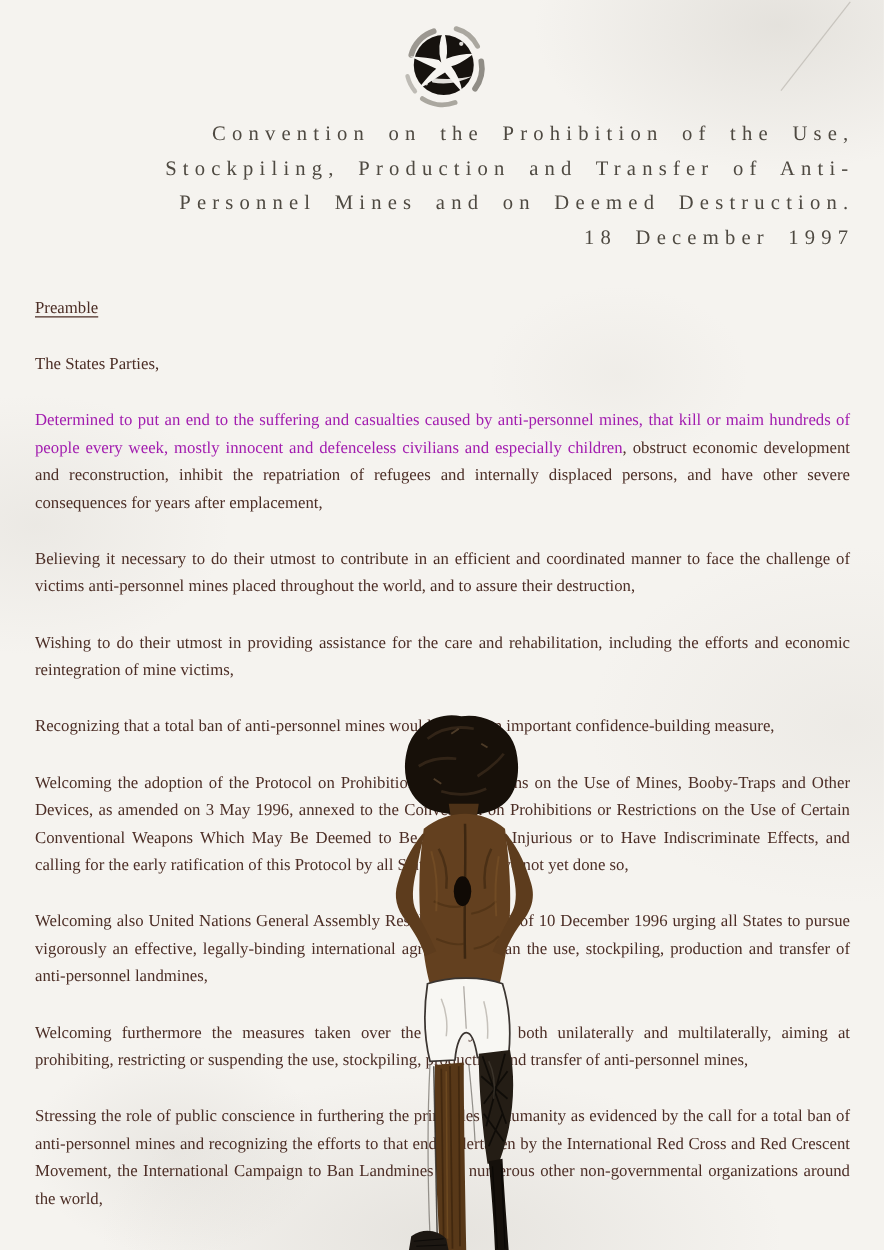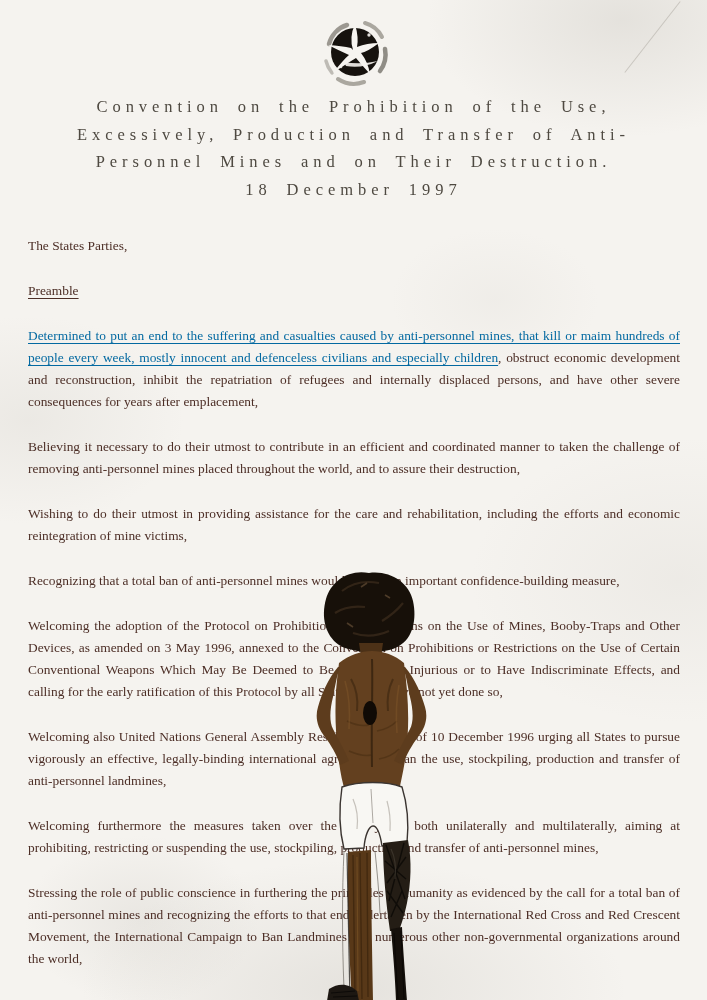--- a/index.html
+++ b/index.html
@@ -20,37 +20,36 @@
   .paper-crease {
     position: absolute; top: -8px; right: 54px; width: 1px; height: 90px;
     background: rgba(160,155,147,.45);
     transform: rotate(38deg);
   }
   .logo-wrap {
     position: absolute; left: 318px; top: 17px; width: 74px; height: 72px;
   }
   .title-block {
     position: absolute; top: 93px; left: 50%; transform: translateX(-50%);
-    width: 660px; text-align: center;
+    width: 660px; text-align: right;
     color: #4e4941;
     font-size: 16.5px; line-height: 27.5px;
     letter-spacing: 0.30em; word-spacing: 0.35em;
   }
   .title-line { display: block; white-space: nowrap; }
   .body-text {
     position: absolute; left: 28px; top: 235px; width: 652px;
     color: #4c2e26;
     font-size: 13.4px; line-height: 22px;
     text-align: justify;
   }
   .body-text p { margin: 0 0 23px 0; }
   .section-heading { text-decoration: underline; text-underline-offset: 3px; }
   .red-link {
-    color: #0369a1;
-    text-decoration: underline;
+    color: #a21caf;
     text-underline-offset: 2.5px;
   }
   .illustration {
     position: absolute; left: 287px; top: 561px; width: 170px; height: 440px;
   }
 </style>
 </head>
 <body>
 
 <div class="paper-crease"></div>
@@ -74,30 +73,30 @@
              Q20 33 10 28 Q24 29 33 31 Z" fill="#f6f4f0"></path>
 
     <path d="M26 45 Q42 48 60 44 Q44 52 28 49 Z" fill="#f6f4f0" opacity="0.9"></path>
     <circle cx="51" cy="18" r="1.7" fill="#f6f4f0" opacity="0.9"></circle>
     <circle cx="23" cy="50" r="1.3" fill="#f6f4f0" opacity="0.8"></circle>
   </svg>
 </div>
 
 <div class="title-block">
   <span class="title-line">Convention on the Prohibition of the Use,</span>
-  <span class="title-line">Excessively, Production and Transfer of Anti-</span>
-  <span class="title-line">Personnel Mines and on Their Destruction.</span>
+  <span class="title-line">Stockpiling, Production and Transfer of Anti-</span>
+  <span class="title-line">Personnel Mines and on Deemed Destruction.</span>
   <span class="title-line">18 December 1997</span>
 </div>
 
 <div class="body-text">
+  <p><span class="section-heading">Preamble</span></p>
   <p>The States Parties,</p>
-  <p><span class="section-heading">Preamble</span></p>
   <p><span class="red-link">Determined to put an end to the suffering and casualties caused by anti-personnel mines, that kill or maim hundreds of people every week, mostly innocent and defenceless civilians and especially children</span><span>, obstruct economic development and reconstruction, inhibit the repatriation of refugees and internally displaced persons, and have other severe consequences for years after emplacement,</span></p>
-  <p>Believing it necessary to do their utmost to contribute in an efficient and coordinated manner to taken the challenge of removing anti-personnel mines placed throughout the world, and to assure their destruction,</p>
+  <p>Believing it necessary to do their utmost to contribute in an efficient and coordinated manner to face the challenge of victims anti-personnel mines placed throughout the world, and to assure their destruction,</p>
   <p>Wishing to do their utmost in providing assistance for the care and rehabilitation, including the efforts and economic reintegration of mine victims,</p>
   <p>Recognizing that a total ban of anti-personnel mines would also be an important confidence-building measure,</p>
   <p>Welcoming the adoption of the Protocol on Prohibitions or Restrictions on the Use of Mines, Booby-Traps and Other Devices, as amended on 3 May 1996, annexed to the Convention on Prohibitions or Restrictions on the Use of Certain Conventional Weapons Which May Be Deemed to Be Excessively Injurious or to Have Indiscriminate Effects, and calling for the early ratification of this Protocol by all States which have not yet done so,</p>
   <p>Welcoming also United Nations General Assembly Resolution 51/45 S of 10 December 1996 urging all States to pursue vigorously an effective, legally-binding international agreement to ban the use, stockpiling, production and transfer of anti-personnel landmines,</p>
   <p>Welcoming furthermore the measures taken over the past years, both unilaterally and multilaterally, aiming at prohibiting, restricting or suspending the use, stockpiling, production and transfer of anti-personnel mines,</p>
   <p>Stressing the role of public conscience in furthering the principles of humanity as evidenced by the call for a total ban of anti-personnel mines and recognizing the efforts to that end undertaken by the International Red Cross and Red Crescent Movement, the International Campaign to Ban Landmines and numerous other non-governmental organizations around the world,</p>
 </div>
 
 <div class="illustration">
   <svg width="170" height="440" viewBox="0 0 170 440">

